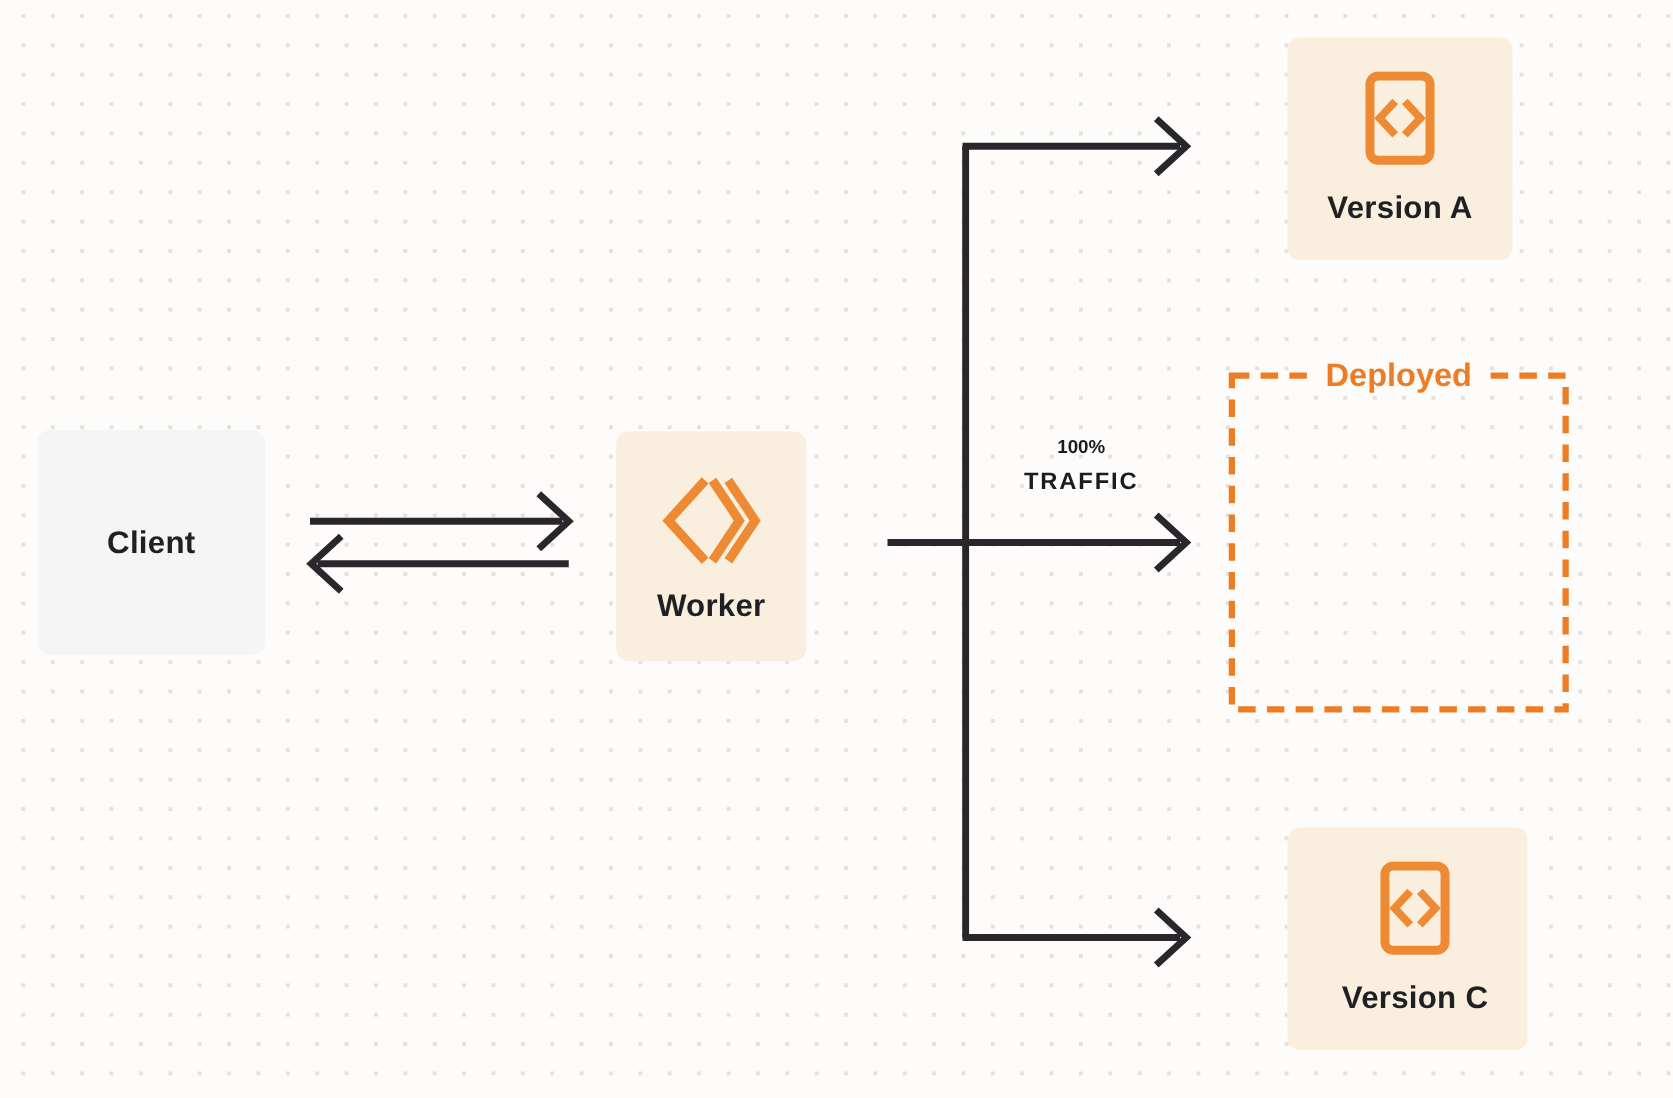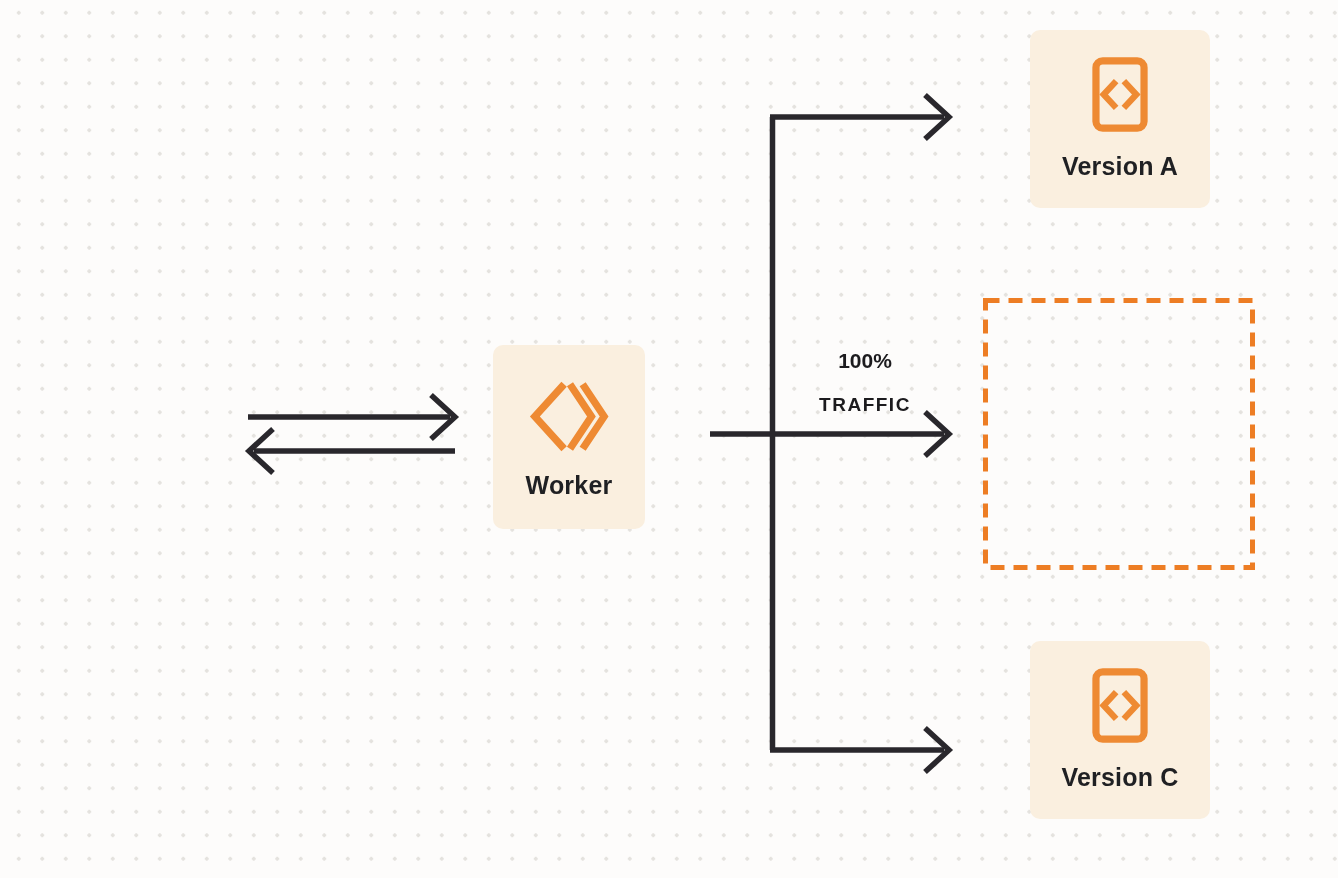--- a/index.html
+++ b/index.html
@@ -30,28 +30,28 @@
     font-size:25px;
     letter-spacing:.2px;
   }
   .node-gray{background:#F5F5F6;}
   .node-peach{background:#FAEFDF;}
   .client{left:30px;top:344px;width:182px;height:180px;}
   .worker{left:493px;top:345px;width:152px;height:178px;gap:18px;padding-top:6px;}
   .version{left:1030px;width:180px;height:178px;gap:20px;}
   .version-a{top:30px;}
   .version-b{top:345px;}
-  .version-c{top:641px;}
+  .version-c{top:662px;padding-left:12px;}
   .node .label{display:block;text-align:center;}
   .traffic{
     position:absolute;left:785px;top:350px;width:160px;
     text-align:center;color:#1C1B1E;font-weight:bold;
   }
-  .traffic .pct{font-size:21px;line-height:1.0;display:block;}
-  .traffic .word{font-size:19px;letter-spacing:1.5px;line-height:1.0;display:block;margin-top:24px;}
+  .traffic .pct{font-size:15px;line-height:1.0;display:block;}
+  .traffic .word{font-size:19px;letter-spacing:1.5px;line-height:1.0;display:block;margin-top:11px;}
   .deployed-caption{
     position:absolute;left:985px;top:286px;width:268px;
     text-align:center;
   }
   .deployed-caption span{
     display:inline-block;
     background:#FDFCFB;
     padding:0 12px;
     color:#ED7D24;
     font-weight:bold;
@@ -92,37 +92,43 @@
 
       <g>
         <path d="M770 750 H944"></path>
         <path d="M925 728 L949 750 L925 772"></path>
       </g>
     </g>
 
     <rect x="985.5" y="300.5" width="267" height="267" fill="none" stroke="#ED7D24" stroke-width="5" stroke-dasharray="14 9"></rect>
   </svg>
 
+  <div class="node node-gray client">
+    <span class="label">Client</span>
+  </div>
 
   <div class="node node-peach worker">
     <svg class="icon-svg" width="80" height="73" viewBox="0 0 82 74">
       <g stroke="#EE8A33" stroke-width="7.5" fill="none" stroke-linejoin="miter" stroke-linecap="butt">
         <path d="M36 4 L6 37 L36 70"></path>
         <path d="M42 4 L64 37 L42 70"></path>
         <path d="M55 4 L77 37 L55 70"></path>
       </g>
     </svg>
     <span class="label">Worker</span>
   </div>
 
   <div class="traffic">
     <span class="pct">100%</span>
     <span class="word">TRAFFIC</span>
   </div>
 
+  <div class="deployed-caption">
+    <span>Deployed</span>
+  </div>
 
   <div class="node node-peach version version-a">
     <svg class="icon-svg" width="56" height="75" viewBox="0 0 58 78">
       <rect x="4" y="4" width="50" height="70" rx="7" fill="none" stroke="#EE8A33" stroke-width="7.5"></rect>
       <g stroke="#EE8A33" stroke-width="6.5" fill="none" stroke-linejoin="miter" stroke-linecap="butt">
         <path d="M25 25 L12 39 L25 53"></path>
         <path d="M33 25 L46 39 L33 53"></path>
       </g>
     </svg>
     <span class="label">Version A</span>

